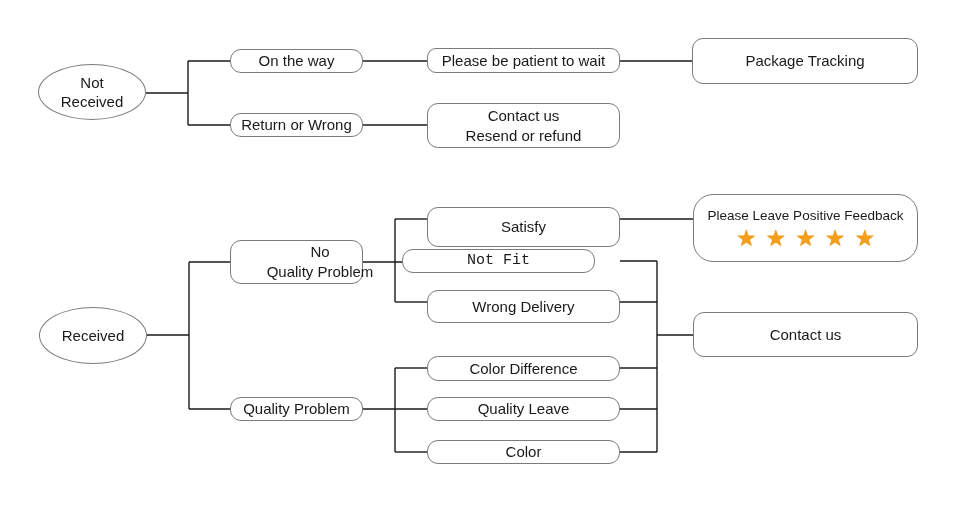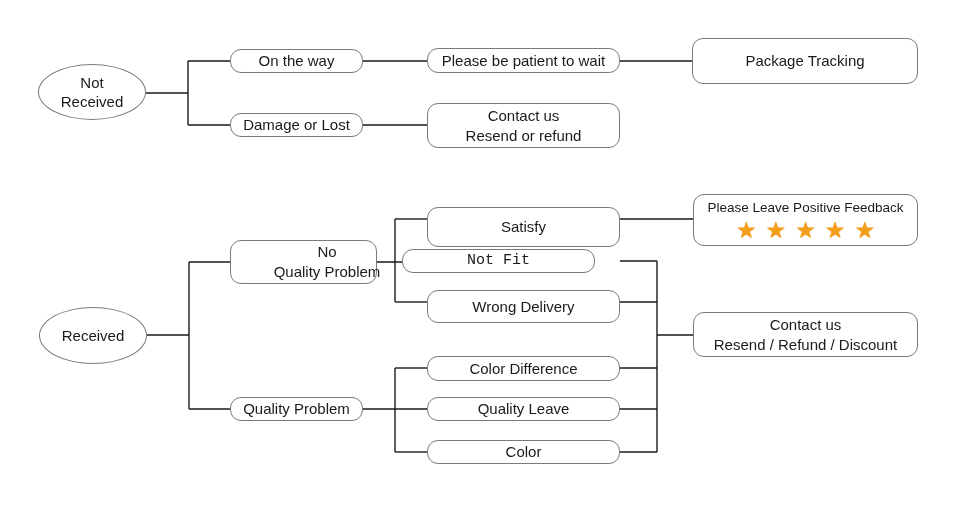--- a/index.html
+++ b/index.html
@@ -61,32 +61,32 @@
     color: #f59e1b;
     font-size: 23px;
     line-height: 26px;
     text-shadow: 0 0 1px #e08900;
   }
   
   #n-not-received      { left: 38px;  top: 64px;  width: 108px; height: 56px; }
   #n-received          { left: 39px;  top: 307px; width: 108px; height: 57px; }
   #n-on-the-way        { left: 230px; top: 49px;  width: 133px; height: 24px; }
   #n-return-or-lost    { left: 230px; top: 113px; width: 133px; height: 24px; }
-  #n-no-quality        { left: 230px; top: 240px; width: 147px; height: 44px; padding-left: 47px; }
+  #n-no-quality        { left: 230px; top: 240px; width: 133px; height: 44px; padding-left: 47px; }
   #n-quality-problem   { left: 230px; top: 397px; width: 133px; height: 24px; }
-  #n-patient           { left: 427px; top: 48px;  width: 193px; height: 25px; }
+  #n-patient           { left: 427px; top: 48px;  width: 193px; height: 25px; border-radius: 9px; }
   #n-contact-resend    { left: 427px; top: 103px; width: 193px; height: 45px; }
   #n-satisfy           { left: 427px; top: 207px; width: 193px; height: 40px; }
   #n-not-fit           { left: 402px; top: 249px; width: 193px; height: 24px; font-family: Liberation Mono, monospace; }
   #n-wrong-delivery    { left: 427px; top: 290px; width: 193px; height: 33px; }
   #n-color-difference  { left: 427px; top: 356px; width: 193px; height: 25px; }
   #n-quality-defect    { left: 427px; top: 397px; width: 193px; height: 24px; }
   #n-damage            { left: 427px; top: 440px; width: 193px; height: 24px; }
   #n-package-tracking  { left: 692px; top: 38px;  width: 226px; height: 46px; align-items: center; }
-  #n-feedback          { left: 693px; top: 194px; width: 225px; height: 52px; }
+  #n-feedback          { left: 693px; top: 194px; width: 225px; height: 68px; border-radius: 20px; }
   #n-contact-discount  { left: 693px; top: 312px; width: 225px; height: 45px; }
 </style>
 </head>
 <body>
 
 <div class="canvas">
 
   <svg class="wires" viewBox="0 0 960 513" xmlns="http://www.w3.org/2000/svg">
 
     <path d="M146,93 H188"></path>
@@ -130,21 +130,21 @@
 
   <div class="node ellipse" id="n-received">
     <div>Received</div>
   </div>
 
   <div class="node" id="n-on-the-way">
     <div>On the way</div>
   </div>
 
   <div class="node" id="n-return-or-lost">
-    <div>Damage or Lost</div>
+    <div>Return or Wrong</div>
   </div>
 
   <div class="node" id="n-no-quality">
     <div>No</div>
     <div>Quality Problem</div>
   </div>
 
   <div class="node" id="n-quality-problem">
     <div>Quality Problem</div>
   </div>
@@ -192,16 +192,15 @@
       <span class="star">★</span>
       <span class="star">★</span>
       <span class="star">★</span>
       <span class="star">★</span>
       <span class="star">★</span>
     </div>
   </div>
 
   <div class="node" id="n-contact-discount">
     <div>Contact us</div>
-    <div>Resend / Refund / Discount</div>
   </div>
 
 </div>
 
 </body></html>

